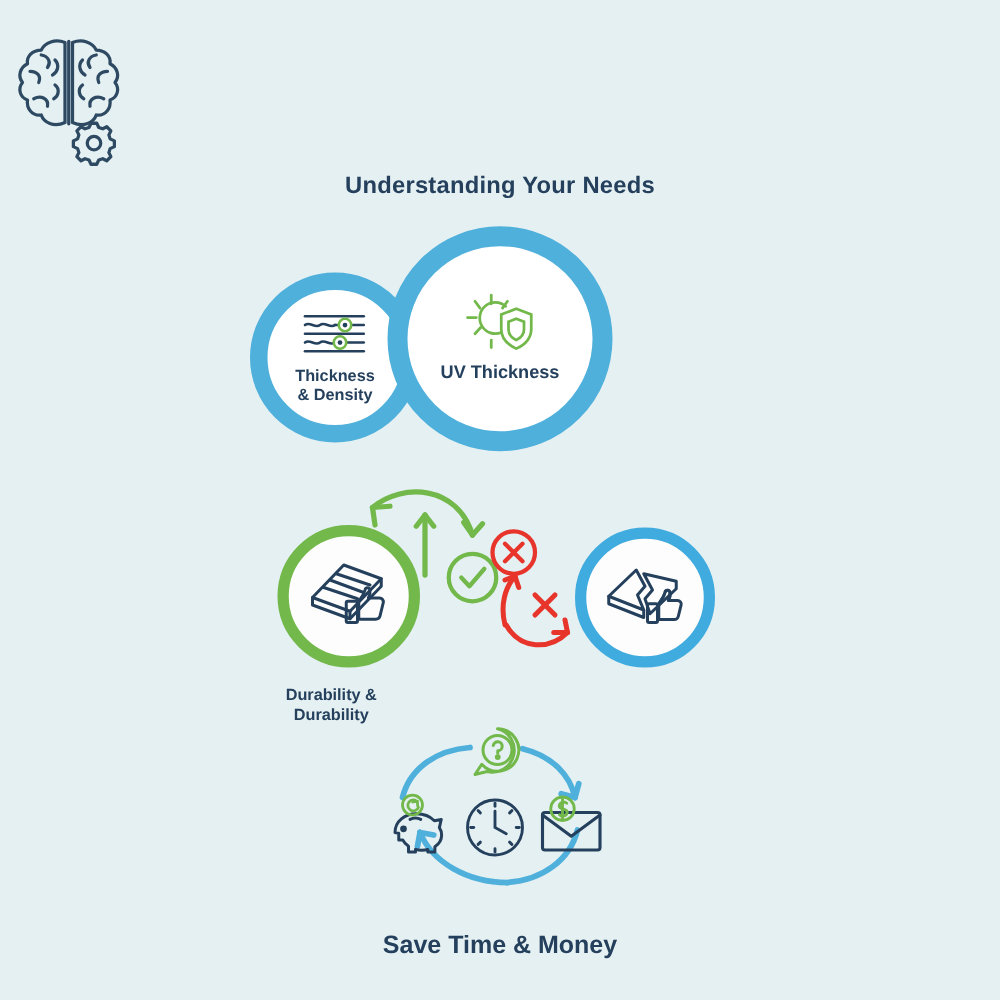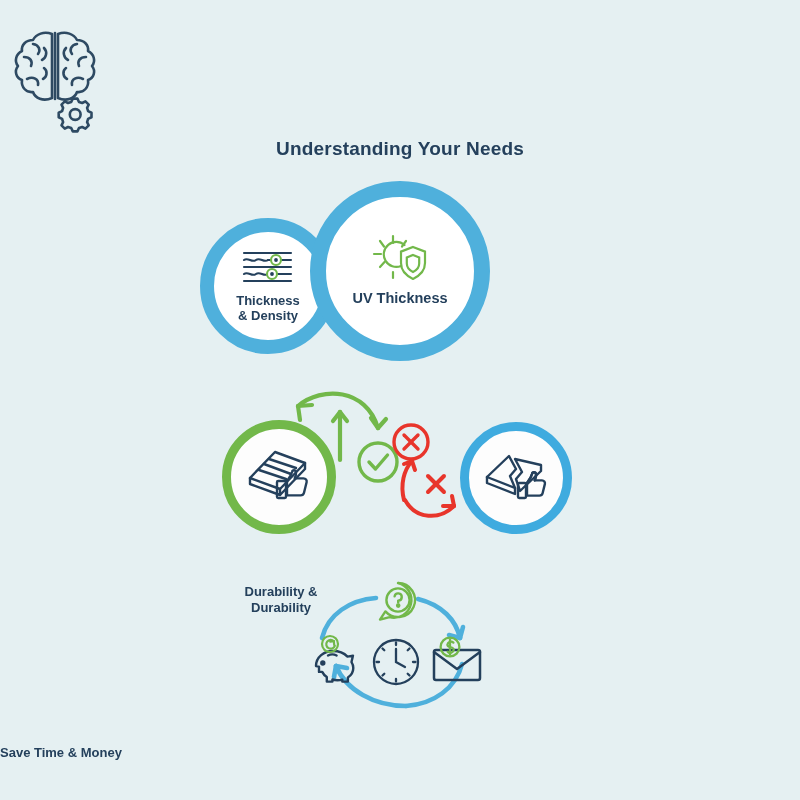--- a/index.html
+++ b/index.html
@@ -46,28 +46,28 @@
   .big-circle{
     position:absolute;border-radius:50%;background:#fdfdfd;box-sizing:border-box;
     display:flex;align-items:center;justify-content:center;
   }
   #durability-circle{left:42px;top:30px;width:114px;height:114px;border:9px solid #72b84a;}
   #poor-circle{left:280px;top:32px;width:112px;height:112px;border:9px solid #3fabdf;}
   .circle-caption{
     position:absolute;font-size:13px;font-weight:bold;color:#24405c;
     text-align:center;line-height:1.2;width:160px;
   }
-  #durability-caption{left:21px;top:158px;margin-top:36px;}
+  #durability-caption{left:5px;top:158px;}
   #poor-caption{left:256px;top:158px;}
 
   
   #cycle{left:300px;top:580px;width:200px;height:140px;}
   #cycle-caption{
-    position:absolute;left:0;top:745px;width:800px;text-align:left;
-    font-size:13px;font-weight:bold;color:#24405c;
+    position:absolute;left:0;top:745px;width:800px;text-align:center;
+    font-size:20px;font-weight:bold;color:#24405c;
   }
   svg{display:block;overflow:visible;}
 </style>
 </head>
 <body style="background: rgb(229, 240, 242);">
 
 <div class="stage">
 
   <div class="abs" id="brain-block">
     <svg width="110" height="105" viewBox="0 0 110 105">

